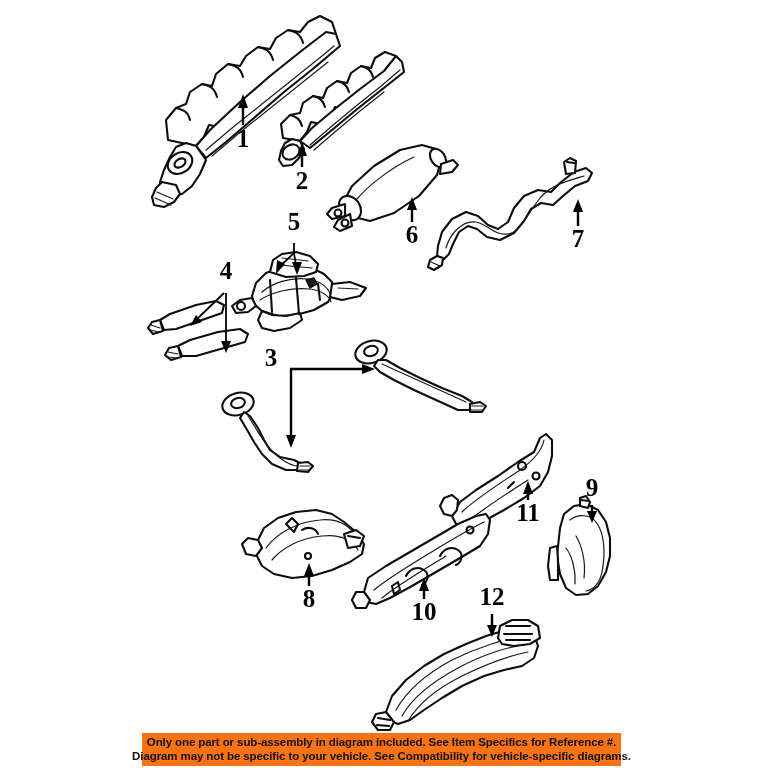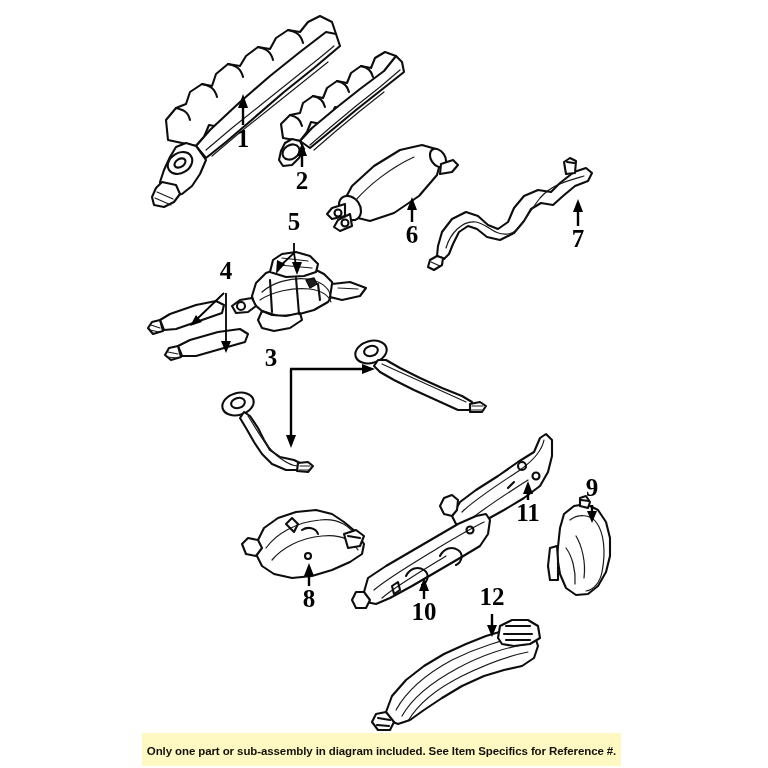--- a/index.html
+++ b/index.html
@@ -73,25 +73,25 @@
   .arrowhead {
     fill: #000000;
     stroke: none;
   }
   #footer-banner {
     position: absolute;
     left: 142px;
     top: 733px;
     width: 479px;
     height: 33px;
-    background: #fef9c3;
+    background: #f97316;
     display: flex;
     flex-direction: column;
     align-items: center;
-    justify-content: center;
+    justify-content: flex-end;
     box-sizing: border-box;
     padding: 6px 6px 3px 6px;
   }
   .banner-line {
     font-family: "Liberation Sans", sans-serif;
     font-weight: bold;
     font-size: 11.5px;
     line-height: 14px;
     color: #15110a;
     white-space: nowrap;
@@ -368,15 +368,16 @@
       <text class="callout-label" x="592" y="496" text-anchor="middle">9</text>
       <text class="callout-label" x="424" y="620" text-anchor="middle">10</text>
       <text class="callout-label" x="528" y="521" text-anchor="middle">11</text>
       <text class="callout-label" x="492" y="605" text-anchor="middle">12</text>
     </g>
 
   </svg>
 
   <div id="footer-banner">
     <div class="banner-line">Only one part or sub-assembly in diagram included. See Item Specifics for Reference #.</div>
+    <div class="banner-line">Diagram may not be specific to your vehicle. See Compatibility for vehicle-specific diagrams.</div>
   </div>
 
 </div>
 
 </body></html>

